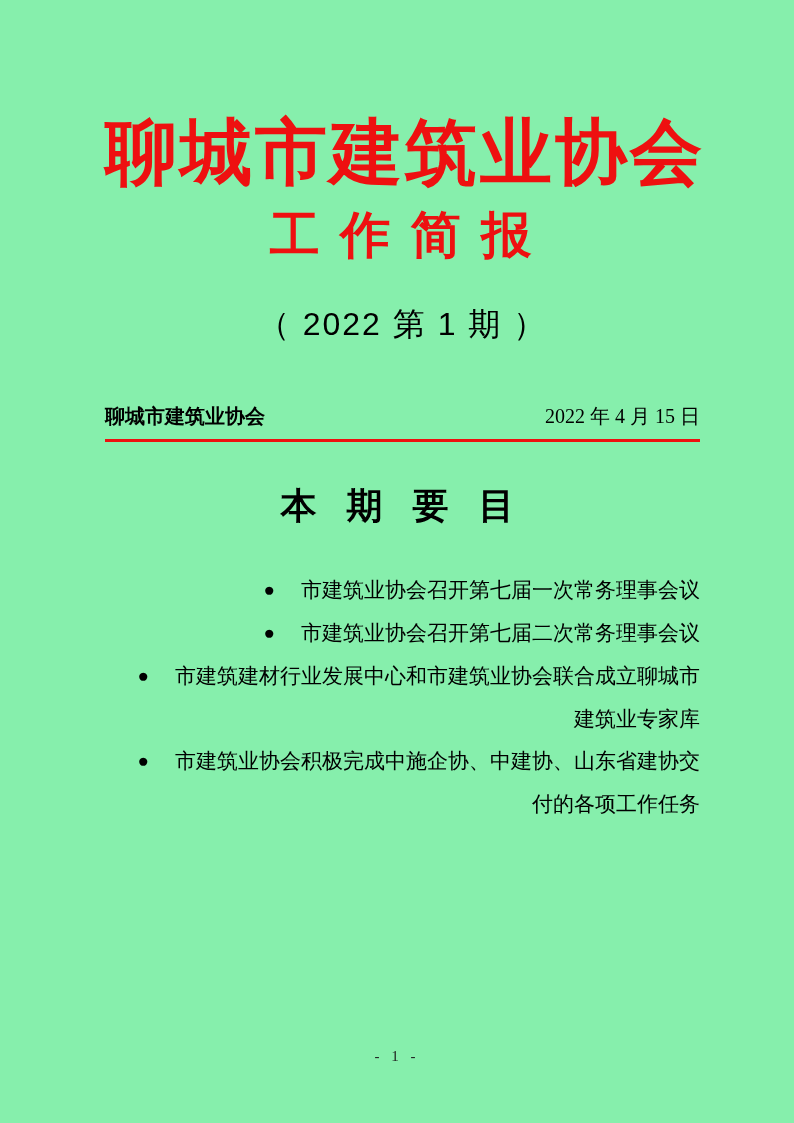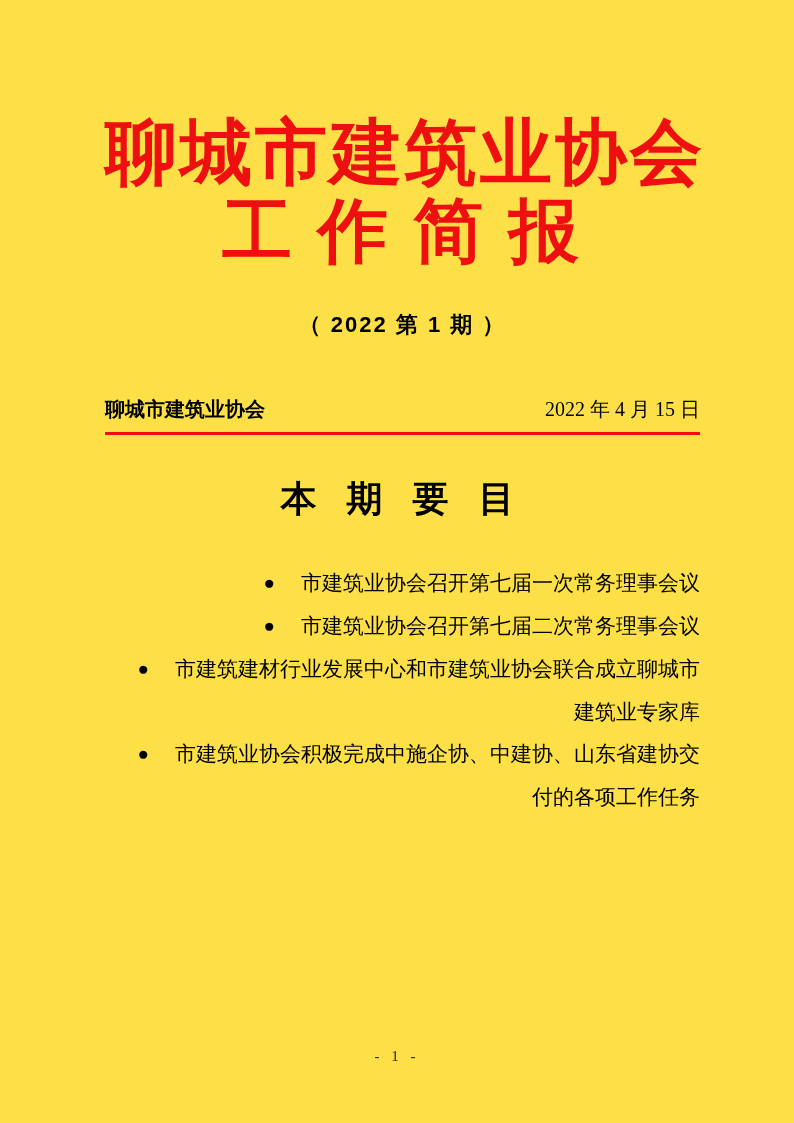--- a/index.html
+++ b/index.html
@@ -1,58 +1,58 @@
 <!DOCTYPE html>
 <html><head>
 <meta charset="utf-8">
 <style>
   html, body { margin: 0; padding: 0; background: #888; }
   .page {
     position: relative;
     width: 794px;
     height: 1123px;
     margin: 0 auto;
-    background: #fde047;
+    background: #86efac;
     overflow: hidden;
     font-family: "Liberation Serif", "DejaVu Serif", serif;
     color: #000000;
   }
   .content {
     margin: 0 94px 0 105px; 
   }
   
   .title-line1 {
     margin-top: 112px;
     text-align: center;
     font-size: 72px;
     font-weight: bold;
     letter-spacing: 3px;
     line-height: 1.15;
     color: #ee1010;
     font-family: "Liberation Serif", "DejaVu Serif", serif;
     white-space: nowrap;
   }
   .title-line2 {
+    margin-top: 14px;
     text-align: center;
-    font-size: 70px;
+    font-size: 50px;
     font-weight: bold;
     letter-spacing: 4px;
     line-height: 1.05;
     color: #ee1010;
     font-family: "Liberation Serif", "DejaVu Serif", serif;
     white-space: nowrap;
   }
   .issue-line {
     margin-top: 42px;
     text-align: center;
-    font-size: 22px;
+    font-size: 32px;
     font-family: "Liberation Sans", "DejaVu Sans", sans-serif;
     color: #000;
     letter-spacing: 2px;
-    font-weight: bold;
   }
   
   .header-row {
     margin-top: 56px;
     display: flex;
     justify-content: space-between;
     align-items: baseline;
   }
   .header-org {
     font-size: 20px;

